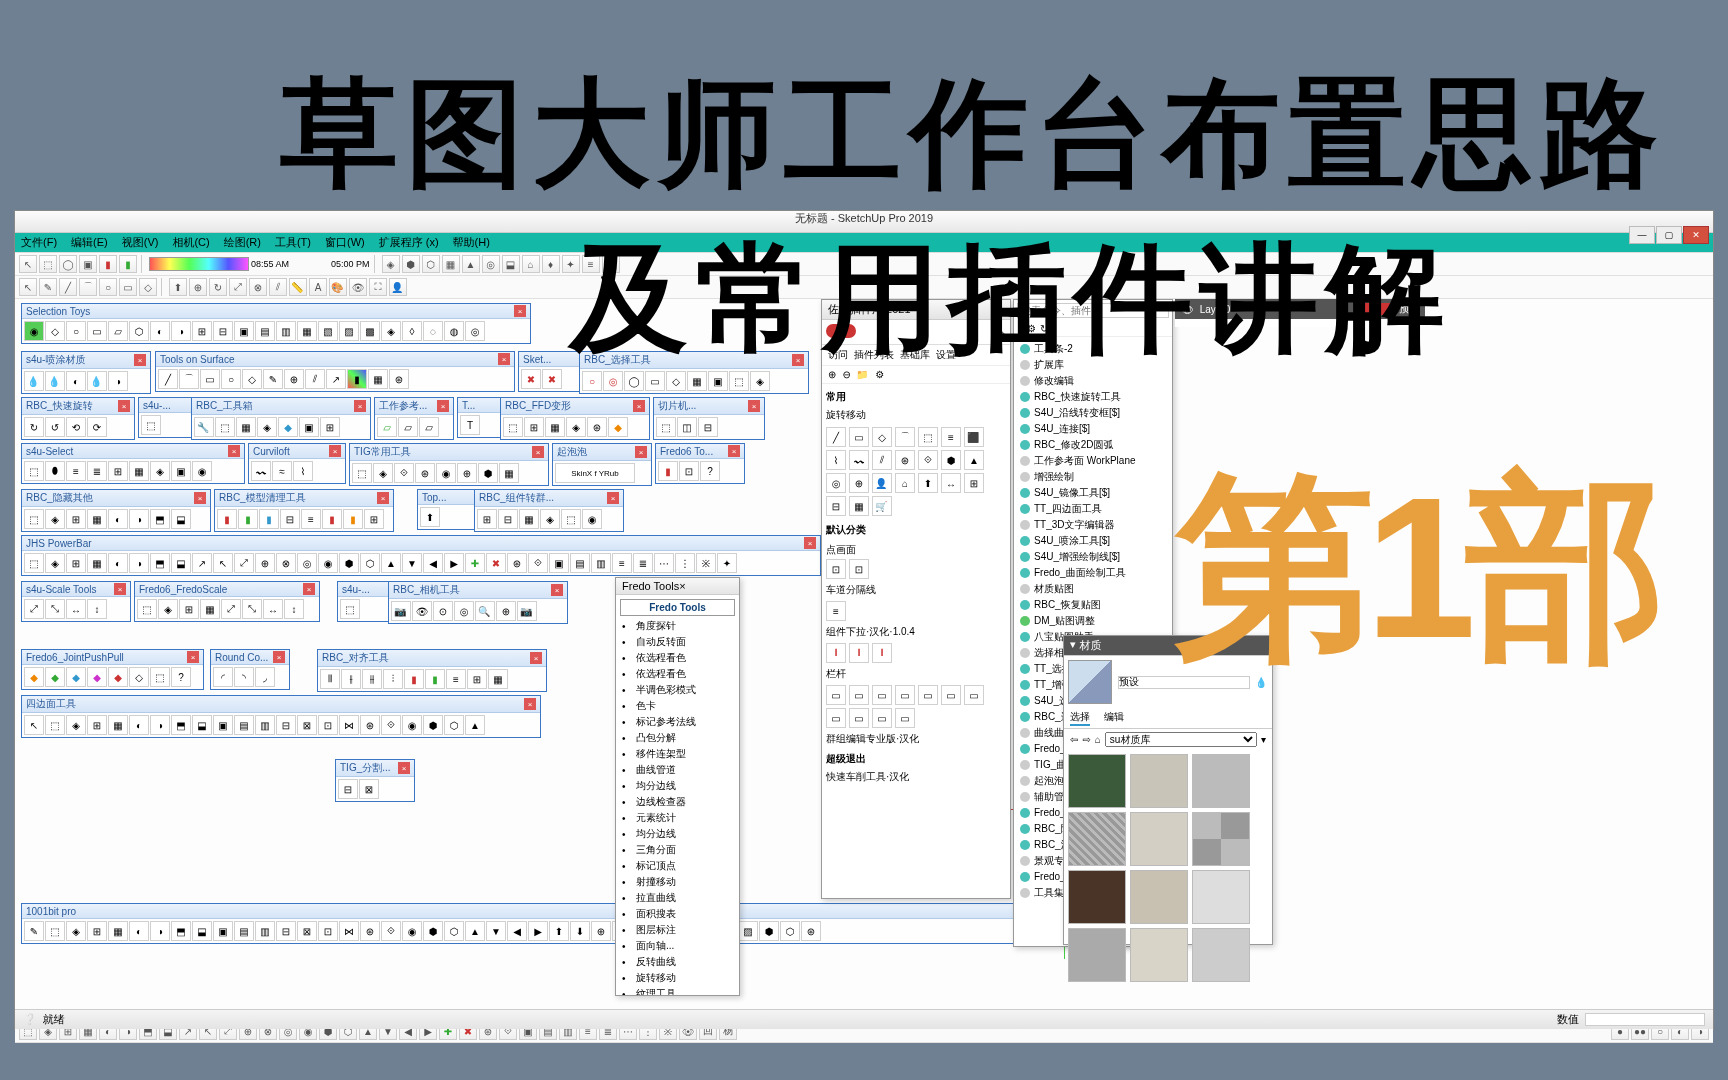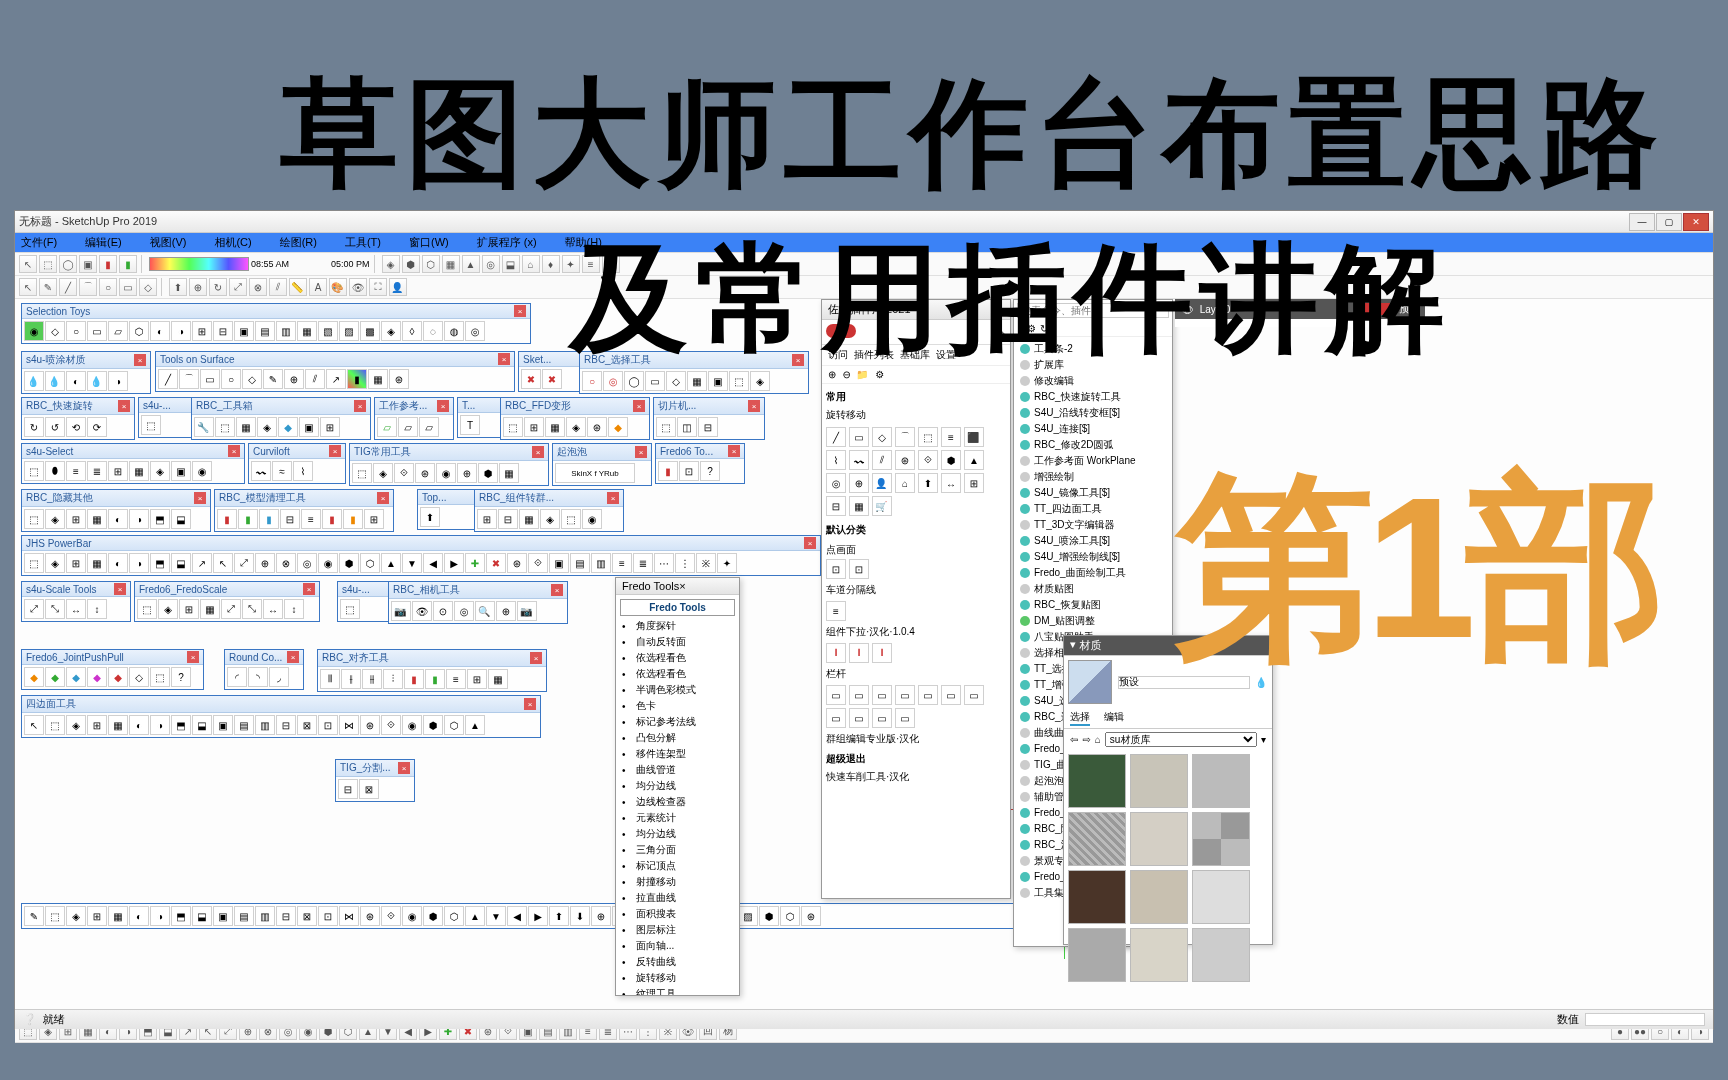--- a/index.html
+++ b/index.html
@@ -2,26 +2,26 @@
 <html><head>
 <meta charset="utf-8">
 <style>
   * { margin: 0; padding: 0; box-sizing: border-box; font-family: "Microsoft YaHei", Arial, sans-serif; }
   body { background: #6f8093; width: 1728px; height: 1080px; overflow: hidden; position: relative; }
   .overlay-title { position: absolute; z-index: 100; font-weight: 900; color: #000; }
   .t1 { top: 55px; left: 280px; font-size: 118px; letter-spacing: 8px; }
   .t2 { top: 220px; left: 570px; font-size: 118px; letter-spacing: 8px; }
   .t3 { position: absolute; top: 435px; left: 1175px; font-size: 200px; font-weight: 900; color: #e8a03e; z-index: 100; letter-spacing: -10px; }
   .app { position: absolute; top: 210px; left: 14px; width: 1700px; height: 820px; background: #fff; border: 1px solid #888; font-size: 10px; }
-  .titlebar { height: 22px; background: linear-gradient(#fcfcfc,#e8e8e8); border-bottom: 1px solid #ccc; display: flex; align-items: center; padding: 0 4px; }
+  .titlebar { height: 22px; background: linear-gradient(#fcfcfc,#e8e8e8); border-bottom: 1px solid #ccc; display: flex; align-items: center; padding: 0 4px; flex-direction: column; }
   .titlebar-text { color: #333; font-size: 11px; }
   .winbtns { margin-left: auto; display: flex; gap: 1px; }
   .winbtn { width: 26px; height: 18px; border: 1px solid #bbb; background: #eee; display: flex; align-items: center; justify-content: center; font-size: 9px; }
   .winbtn.close { background: #d34f3e; color: #fff; border-color: #a33; }
-  .menubar { height: 20px; display: flex; align-items: center; gap: 28px; padding: 0 6px; border-bottom: 1px solid #ddd; background: #3b82f6; font-size: 11px; }
+  .menubar { height: 20px; display: flex; align-items: center; gap: 14px; padding: 0 6px; border-bottom: 1px solid #ddd; background: #14b8a6; font-size: 11px; }
   .menubar span { cursor: default; }
   .toolbar-row { display: flex; align-items: center; gap: 2px; padding: 2px 4px; border-bottom: 1px solid #e0e0e0; background: #fafafa; flex-wrap: nowrap; overflow: hidden; }
   .tbicon { width: 18px; height: 18px; border: 1px solid #ccc; background: linear-gradient(#fff,#eee); display: inline-flex; align-items: center; justify-content: center; font-size: 10px; color: #555; }
   .tbsep { width: 4px; height: 18px; border-left: 1px solid #ccc; margin: 0 2px; }
   .timeslider { width: 100px; height: 14px; background: linear-gradient(90deg,#f55,#ff5,#5f5,#5ff,#55f,#f5f); border: 1px solid #999; }
   .workspace { position: relative; height: 720px; background: #fdfdfd; overflow: hidden; }
   .floatbar { position: absolute; border: 1px solid #3a76c4; background: #fefefe; min-width: 80px; }
   .floatbar-title { background: linear-gradient(#eaf2fc,#d4e4f7); color: #2a5a9a; font-size: 10px; padding: 1px 4px; display: flex; justify-content: space-between; align-items: center; border-bottom: 1px solid #b0cae8; }
   .floatbar-title .x { width: 12px; height: 12px; background: #d55; color: #fff; font-size: 8px; display: flex; align-items: center; justify-content: center; }
   .floatbar-body { padding: 2px; display: flex; flex-wrap: wrap; gap: 1px; }
@@ -545,21 +545,21 @@
           <div class="fic" style="color:#3a3">◆</div>
           <div class="fic" style="color:#39c">◆</div>
           <div class="fic" style="color:#c3c">◆</div>
           <div class="fic" style="color:#c33">◆</div>
           <div class="fic">◇</div>
           <div class="fic">⬚</div>
           <div class="fic">?</div>
         </div>
     </div>
 
-    <div class="floatbar" style="top:350px;left:209px;width:70px">
+    <div class="floatbar" style="top:350px;left:195px;width:70px">
       <div class="floatbar-title">
           <span>Round Co...</span>
           <span class="x">×</span>
         </div>
       <div class="floatbar-body">
           <div class="fic">◜</div>
           <div class="fic">◝</div>
           <div class="fic">◞</div>
         </div>
     </div>
@@ -618,20 +618,24 @@
           <span>TIG_分割...</span>
           <span class="x">×</span>
         </div>
       <div class="floatbar-body">
           <div class="fic">⊟</div>
           <div class="fic">⊠</div>
         </div>
     </div>
 
     <div class="floatbar" style="top:604px;left:6px;width:1040px">
+      <div class="floatbar-title">
+          <span>1001bit pro</span>
+          <span class="x">×</span>
+        </div>
       <div class="floatbar-body">
         <div class="fic">✎</div>
           <div class="fic">⬚</div>
           <div class="fic">◈</div>
           <div class="fic">⊞</div>
           <div class="fic">▦</div>
           <div class="fic">◐</div>
           <div class="fic">◑</div>
           <div class="fic">⬒</div>
           <div class="fic">⬓</div>

